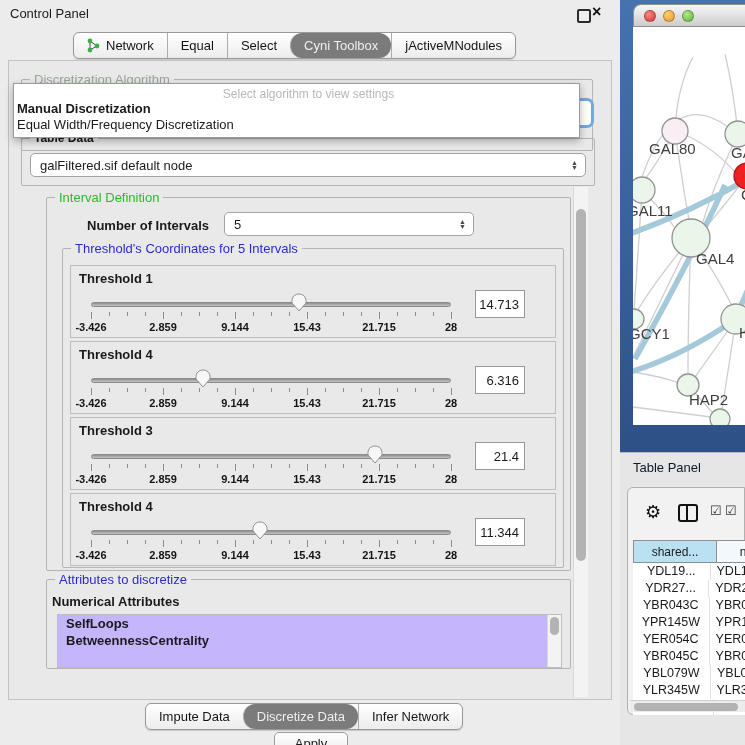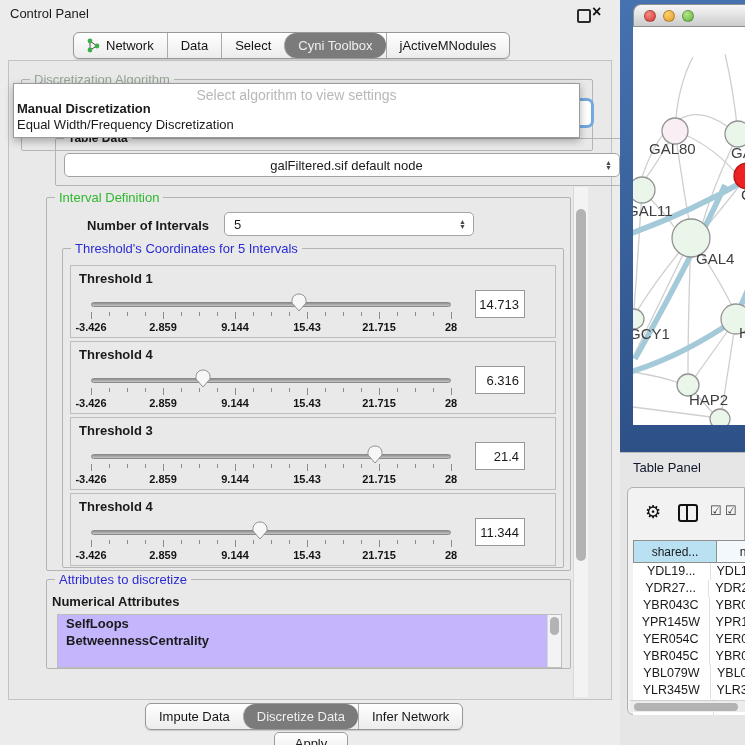--- a/index.html
+++ b/index.html
@@ -30,21 +30,21 @@
   .g-dim{color:#97a597;}
 
   .combo{background:#fff;border:1px solid #a3a3a3;border-radius:5px;font-size:13px;
          display:flex;align-items:center;padding-left:9px;box-sizing:border-box;}
   .stepper{position:absolute;right:7px;top:50%;transform:translateY(-50%);display:flex;
            flex-direction:column;line-height:5px;font-size:7px;color:#4a4a4a;}
 
   
   #algo-popup{left:13px;top:83px;width:565px;height:53px;background:#fff;border:1px solid #9b9b9b;
               box-shadow:0 3px 8px rgba(0,0,0,.3);z-index:50;}
-  #algo-hint{position:absolute;top:3px;left:0;width:100%;text-align:center;color:#b8b8b8;font-size:14px;}
+  #algo-hint{position:absolute;top:3px;left:12px;width:100%;text-align:center;color:#b8b8b8;font-size:12px;}
   .algo-item{position:absolute;left:3px;font-size:13px;white-space:nowrap;}
   #focus-frag{left:560px;top:98px;width:28px;height:24px;border:3px solid #74a8e0;border-radius:7px;
               background:#fff;z-index:10;}
 
   
   .th-panel{position:relative;width:484px;height:71px;border:1px solid #bdbdbd;margin:0 0 3px 0;background:#e9e9e9;}
   .th-label{position:absolute;left:8px;top:5px;font-size:13px;font-weight:bold;}
   .track{position:absolute;left:20px;top:36px;width:360px;height:5px;border-radius:3px;
          background:linear-gradient(#8f8f8f,#c6c6c6);border:1px solid #8a8a8a;box-sizing:border-box;}
   .thumb{position:absolute;top:27px;width:16px;height:19px;}
@@ -100,42 +100,42 @@
         <line x1="3" y1="3" x2="10" y2="8" stroke="#555"></line>
         <line x1="3" y1="12" x2="10" y2="8" stroke="#555"></line>
         <line x1="3" y1="3" x2="3" y2="12" stroke="#555"></line>
         <circle cx="3" cy="3" r="2.4" fill="#3fae49"></circle>
         <circle cx="3" cy="12" r="2.4" fill="#3fae49"></circle>
         <circle cx="10" cy="8" r="2.4" fill="#3fae49"></circle>
       </svg>
       <span>Network</span>
     </div>
     <div class="seg">
-      <span>Data</span>
+      <span>Equal</span>
     </div>
     <div class="seg">
       <span>Select</span>
     </div>
     <div class="seg active">
       <span>Cyni Toolbox</span>
     </div>
     <div class="seg">
       <span>jActiveMNodules</span>
     </div>
   </div>
 
 <div class="abs" id="main-panel">
 
   <div class="abs group" style="left:12px;top:18px;width:570px;height:70px;">
     <span class="group-label g-dim">Discretization Algorithm</span>
   </div>
 
-  <div class="abs group" style="left:12px;top:77px;width:572px;height:46px;margin-left:34px;">
+  <div class="abs group" style="left:12px;top:77px;width:572px;height:46px;">
     <span class="group-label" style="color:#1a1a1a;font-weight:bold;font-size:12px;">Table Data</span>
-    <div class="combo" style="position:absolute;left:8px;top:14px;width:556px;height:24px;justify-content:center;">
+    <div class="combo" style="position:absolute;left:8px;top:14px;width:556px;height:24px;">
       <span>galFiltered.sif default node</span>
       <span class="stepper">
           <span>▲</span>
           <span>▼</span>
         </span>
     </div>
   </div>
 
   <div class="vsb-track" style="left:564px;top:126px;width:14px;height:510px;">
     <div class="sb-thumb" style="left:2px;top:22px;width:10px;height:352px;"></div>

